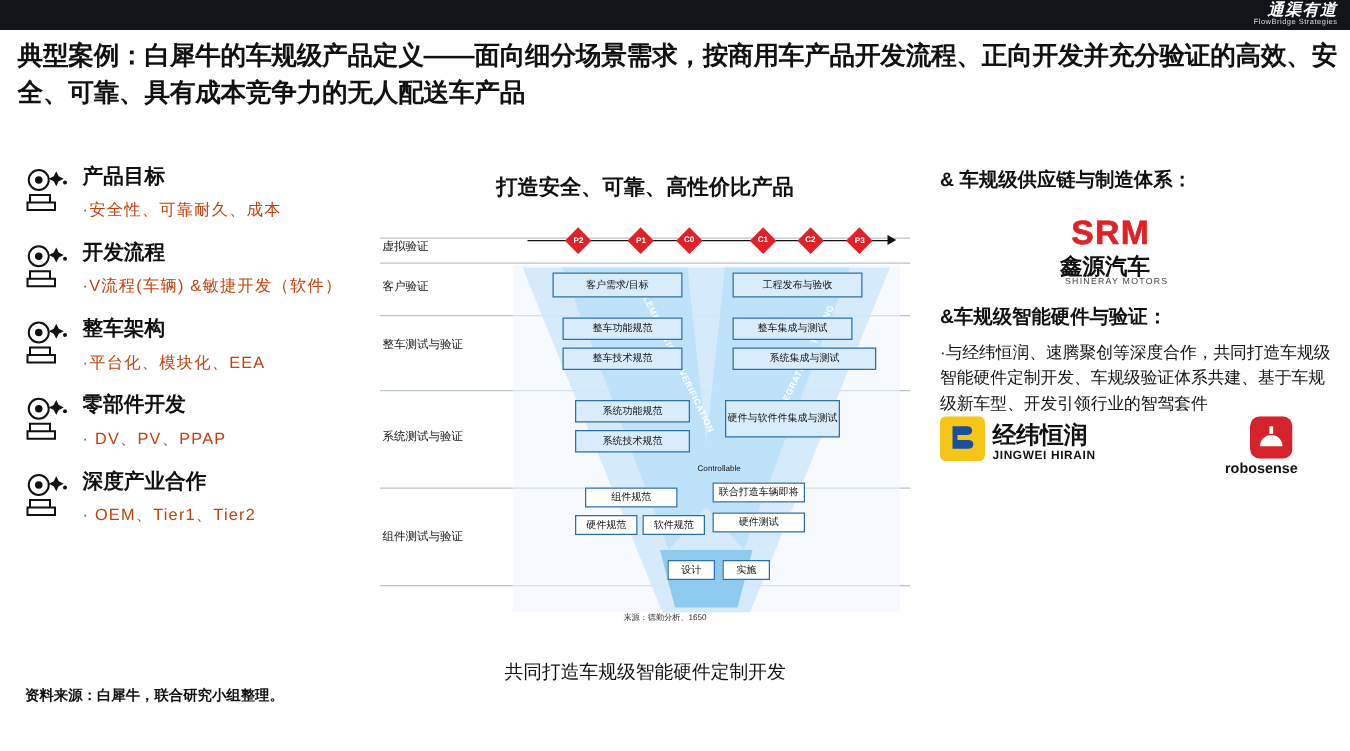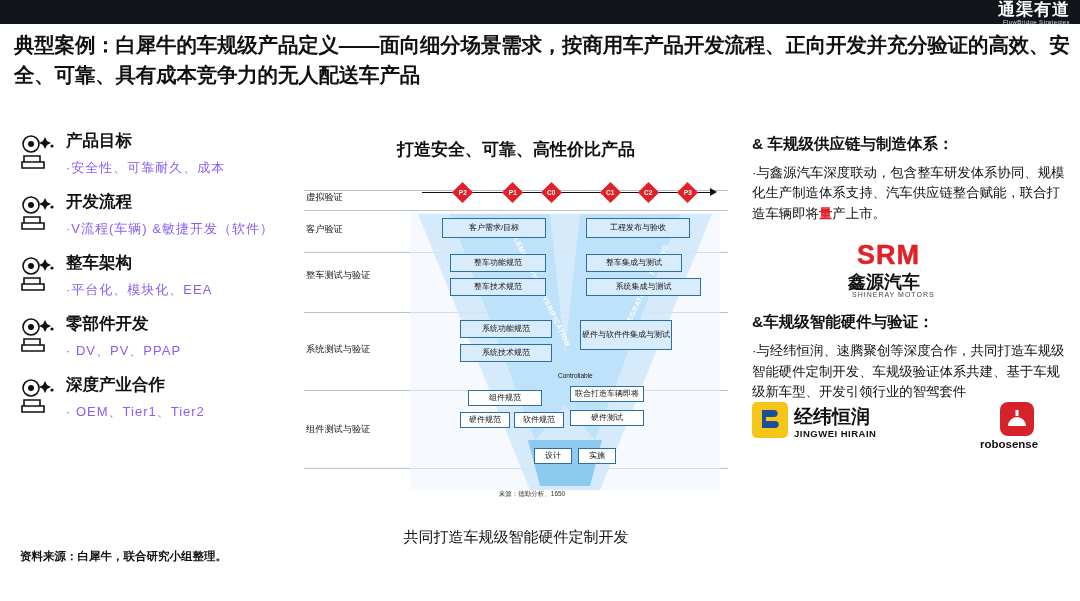--- a/index.html
+++ b/index.html
@@ -13,37 +13,37 @@
   }
   
   .topbar{
     position:absolute; top:0; left:0; width:1080px; height:24px;
     background:#111418;
   }
   .brand{
     position:absolute; right:10px; top:1px; text-align:right; color:#fff;
     line-height:1;
   }
-  .brand .cn{ font-size:17px; font-weight:bold; letter-spacing:1px; }
+  .brand .cn{ font-size:13px; font-weight:bold; letter-spacing:1px;font-style:italic; }
   .brand .en{ font-size:6px; letter-spacing:.4px; margin-top:1px; color:#d8dde2;}
 
   
   .headline{
     position:absolute; left:14px; top:30px; width:1056px;
     font-size:20.5px; font-weight:bold; color:#111; line-height:1.45;
     letter-spacing:-0.2px;
   }
 
   
   .left-col{ position:absolute; left:18px; top:130px; width:270px; }
   .lblock{ position:relative; padding-left:48px; margin-bottom:14px; }
   .lblock h3{
     margin:0 0 7px 0; font-size:16.5px; font-weight:bold; color:#111;
   }
-  .lblock p{ margin:0; font-size:13px; color:#8b5cf6; }
+  .lblock p{ margin:0; font-size:13px; color:#c2410c; }
   .lblock .bullet{ letter-spacing:1px; }
   .ico{
     position:absolute; left:0; top:2px; width:40px; height:38px;
   }
   .src{
     position:absolute; left:20px; top:549px; font-size:11.5px; color:#111;
     font-weight:bold;
   }
 
   
@@ -288,23 +288,20 @@
     </div>
 
     <div class="foot-note">来源：德勤分析、1650</div>
   </div>
 
   <div class="company">共同打造车规级智能硬件定制开发</div>
 </div>
 
 <div class="right-col">
   <div class="r-h">&amp; 车规级供应链与制造体系：</div>
-  <div class="r-p">
-    <span>·与鑫源汽车深度联动，包含整车研发体系协同、规模化生产制造体系支持、汽车供应链整合赋能，联合打造车辆即将</span><span class="red">量</span><span>产上市。</span>
-  </div>
 
   <div class="logo-srm">
     <div class="srm-txt">SRM</div>
     <div class="srm-cn">鑫源汽车</div>
     <div class="srm-en">SHINERAY MOTORS</div>
   </div>
 
   <div class="r-h">&amp;车规级智能硬件与验证：</div>
   <div class="r-p">·与经纬恒润、速腾聚创等深度合作，共同打造车规级智能硬件定制开发、车规级验证体系共建、基于车规级新车型、开发引领行业的智驾套件</div>
 

